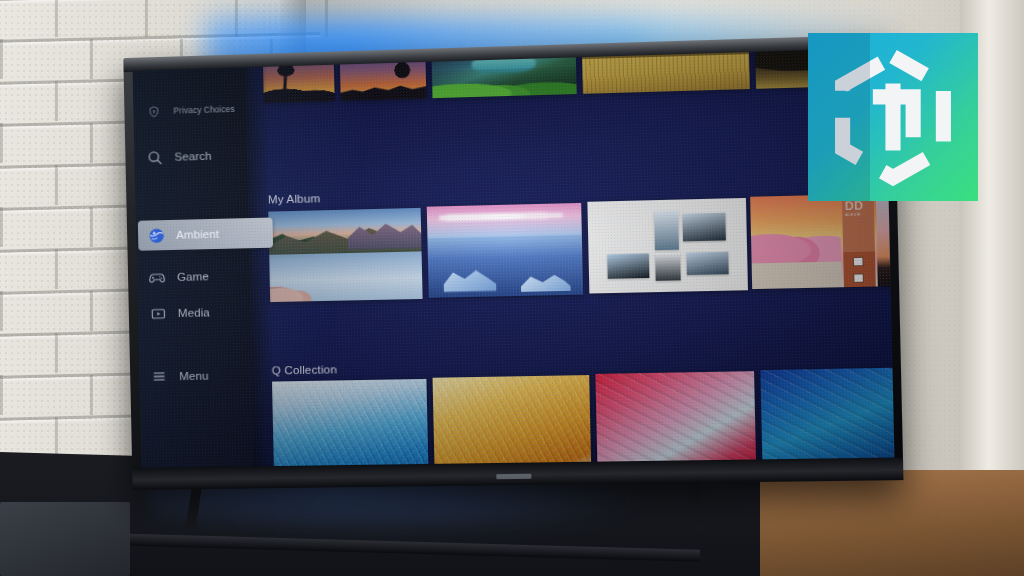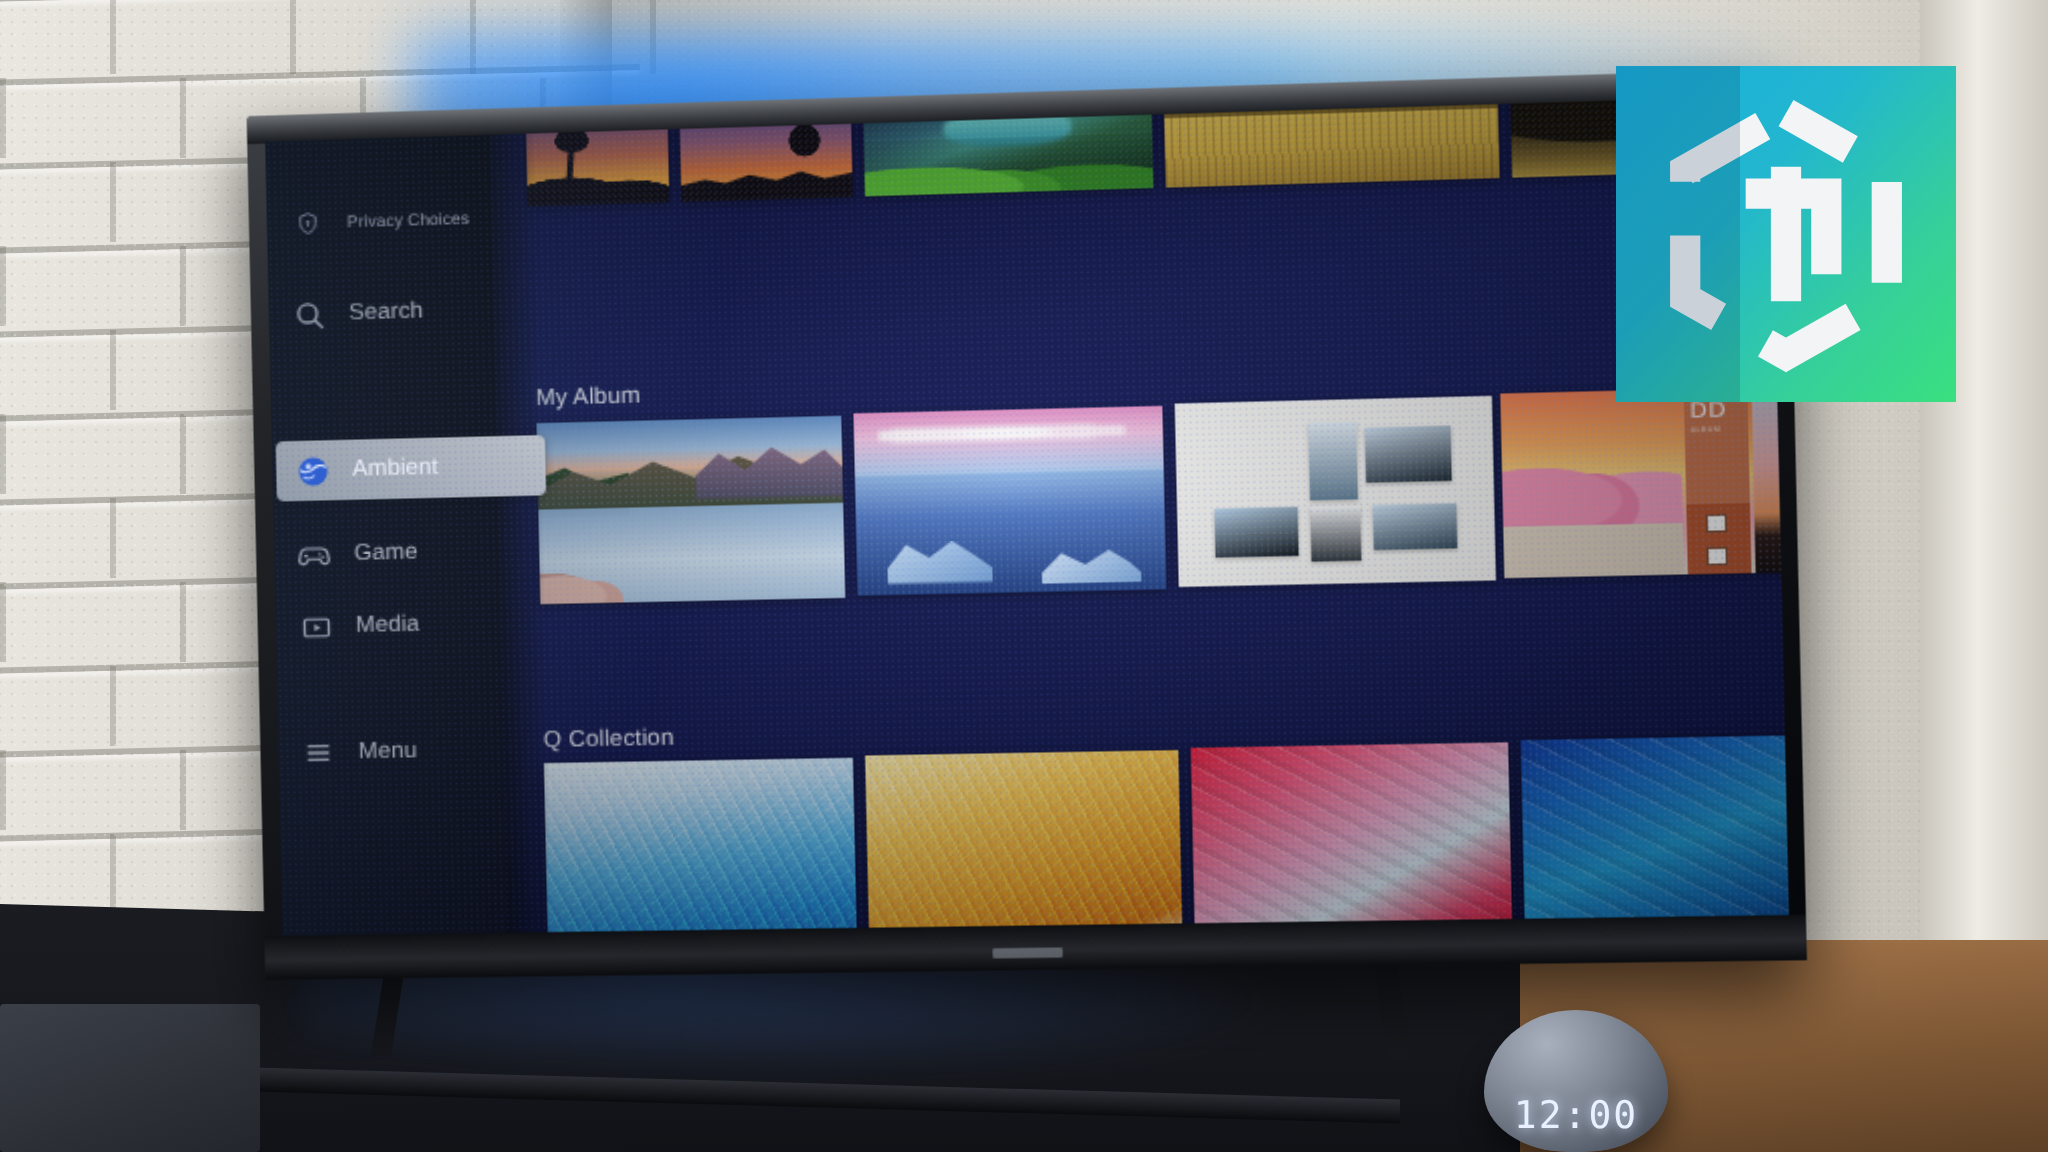--- a/index.html
+++ b/index.html
@@ -508,17 +508,14 @@
 
   <div class="watermark">
     <svg width="170" height="168" viewBox="0 0 100 100" style="position:absolute;inset:0;">
       <path d="M50 14 L80 31 L80 69 L50 86 L20 69 L20 31 Z" fill="none" stroke="#f2f4f6" stroke-width="9" stroke-linejoin="miter" stroke-dasharray="30 16 30 16 30 16" stroke-dashoffset="8"></path>
       <path d="M38 38 L62 38 L62 62" fill="none" stroke="#f2f4f6" stroke-width="9" stroke-linejoin="miter"></path>
       <path d="M50 30 L50 70" stroke="#f2f4f6" stroke-width="9"></path>
     </svg>
     <div class="shade"></div>
   </div>
 
-  <div class="speaker">
-    <div class="clock">12:00</div>
-  </div>
 
 </div>
 
 </body></html>

